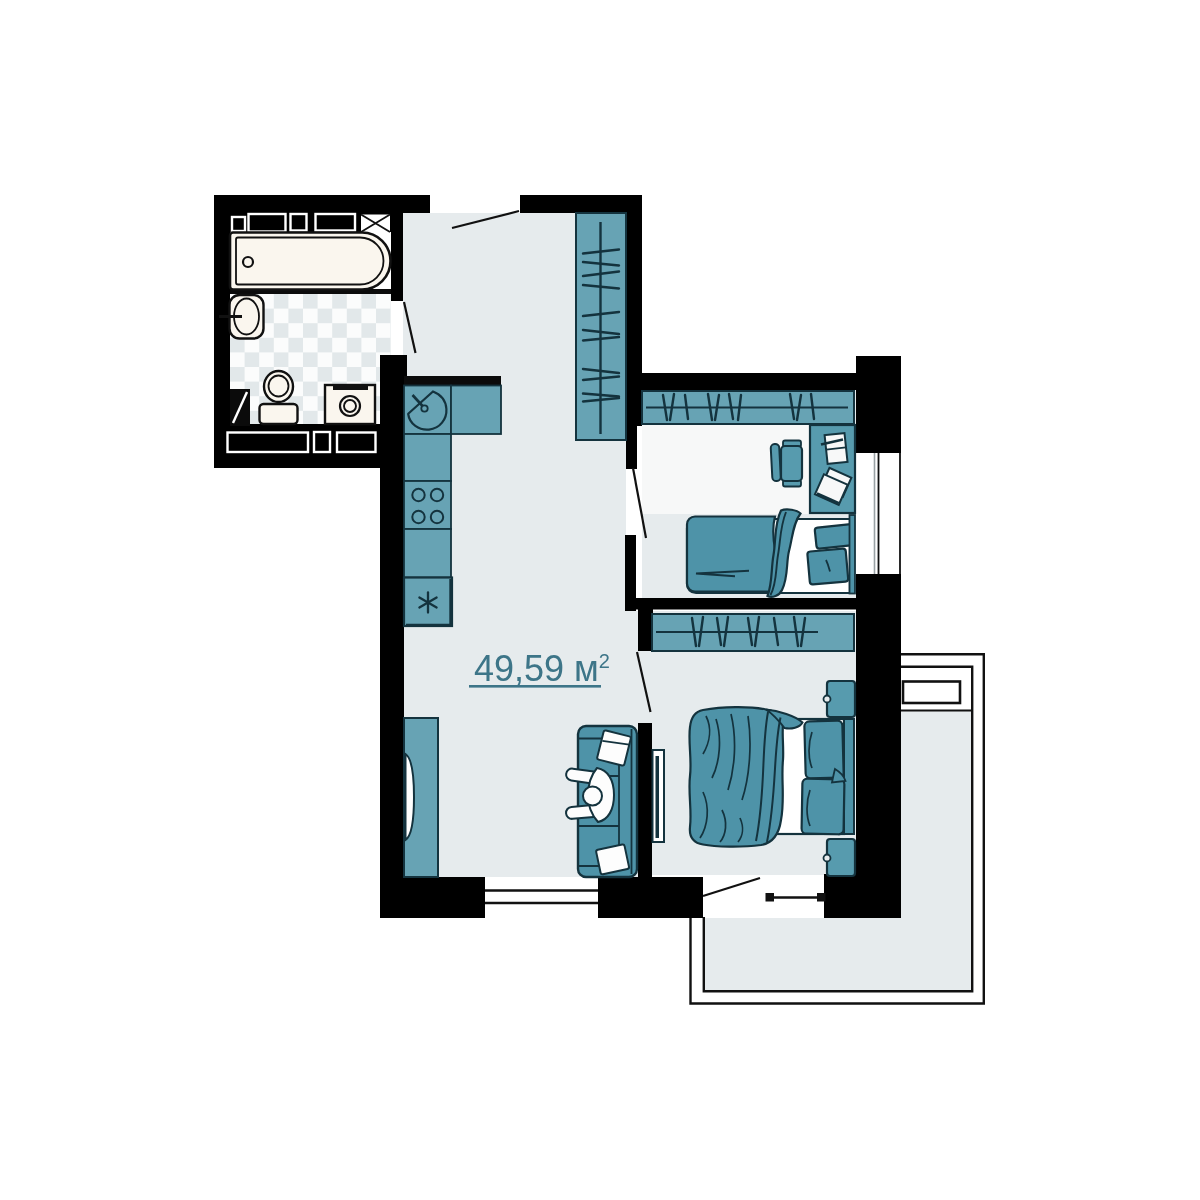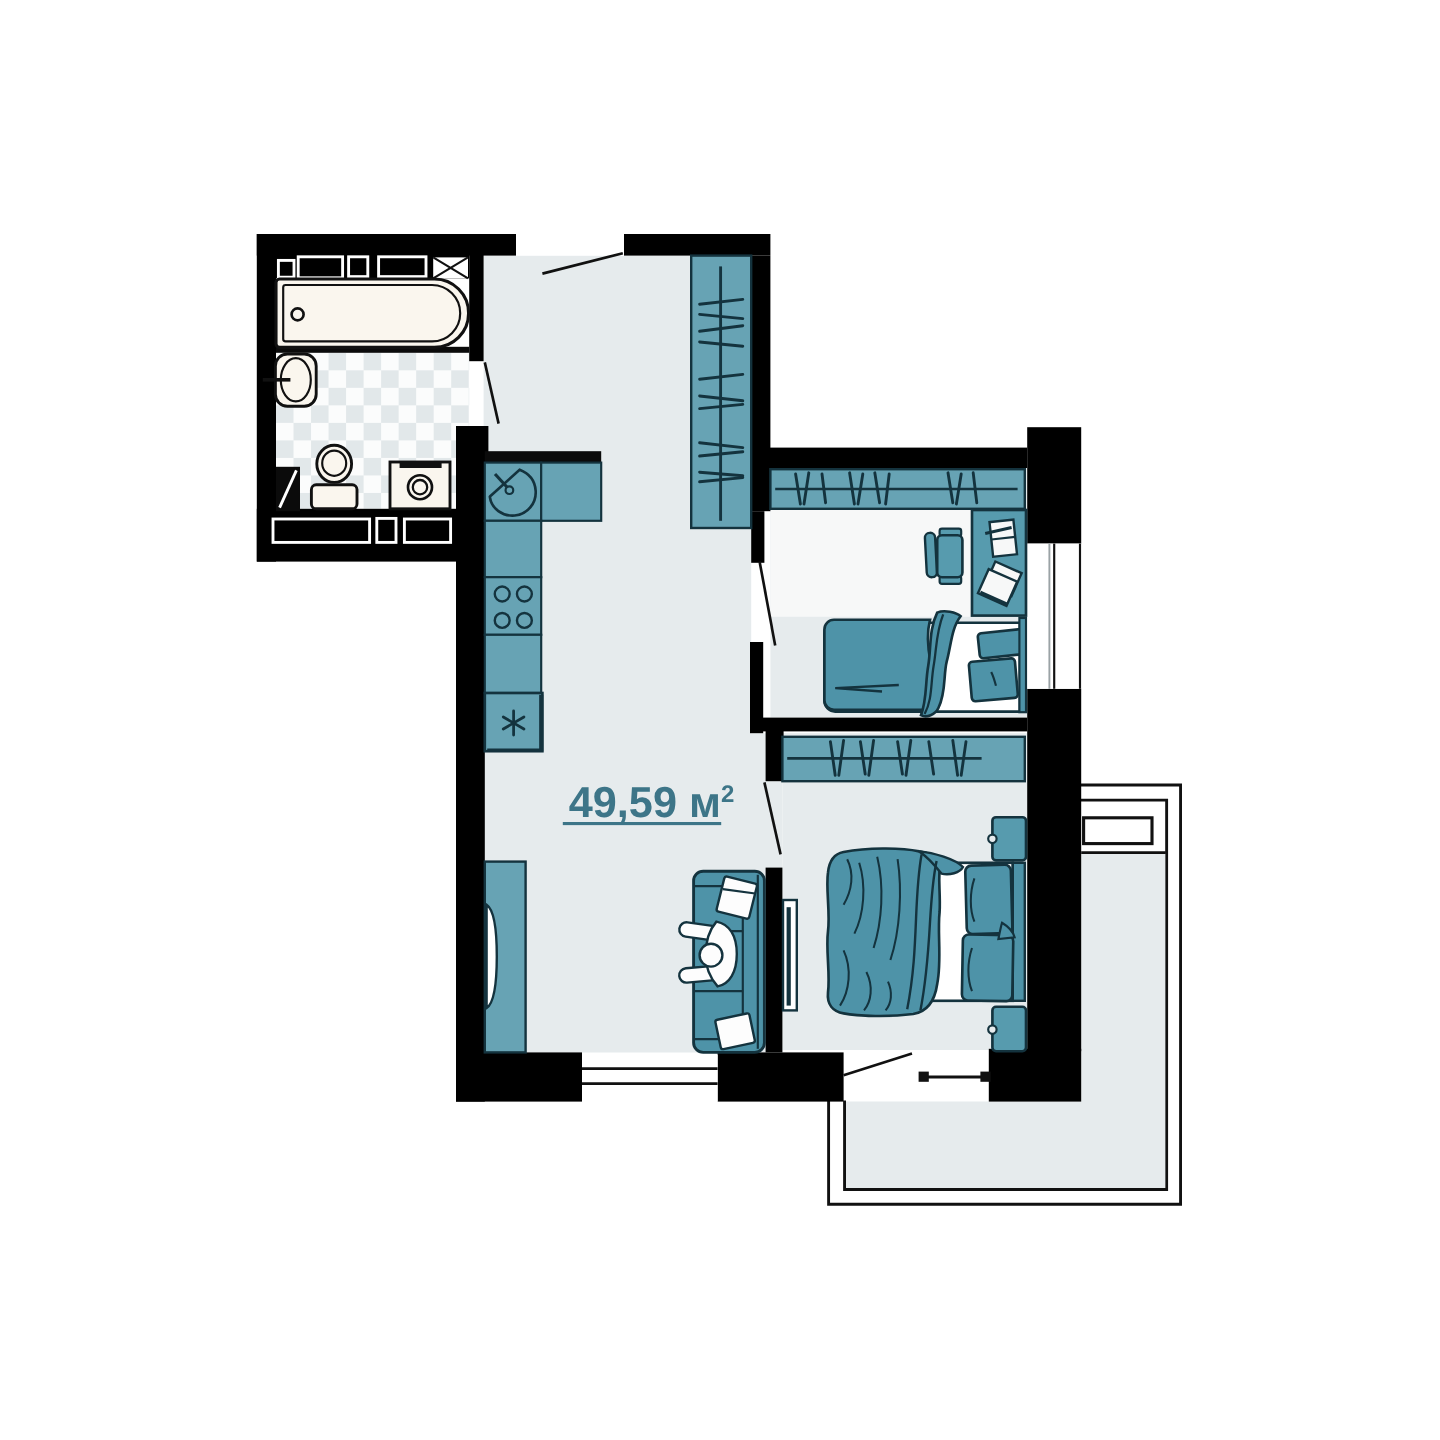--- a/index.html
+++ b/index.html
@@ -1,16 +1,16 @@
 <!DOCTYPE html>
 <html><head>
 <meta charset="utf-8">
 <style>
   html,body{margin:0;padding:0;background:#ffffff;}
-  .wrap{width:1200px;height:1200px;font-weight:bold;}
+  .wrap{width:1200px;height:1200px;}
   text{font-family:"Liberation Sans", sans-serif;}
 </style>
 </head>
 <body>
 <div class="wrap">
 <svg width="1200" height="1200" viewBox="0 0 1200 1200">
 <defs>
 <pattern id="checker" x="230" y="294" width="29.2" height="29.2" patternUnits="userSpaceOnUse">
   <rect x="0" y="0" width="29.2" height="29.2" fill="#fbfcfc"></rect>
   <rect x="14.6" y="0" width="14.6" height="14.6" fill="#e2e8ea"></rect>

